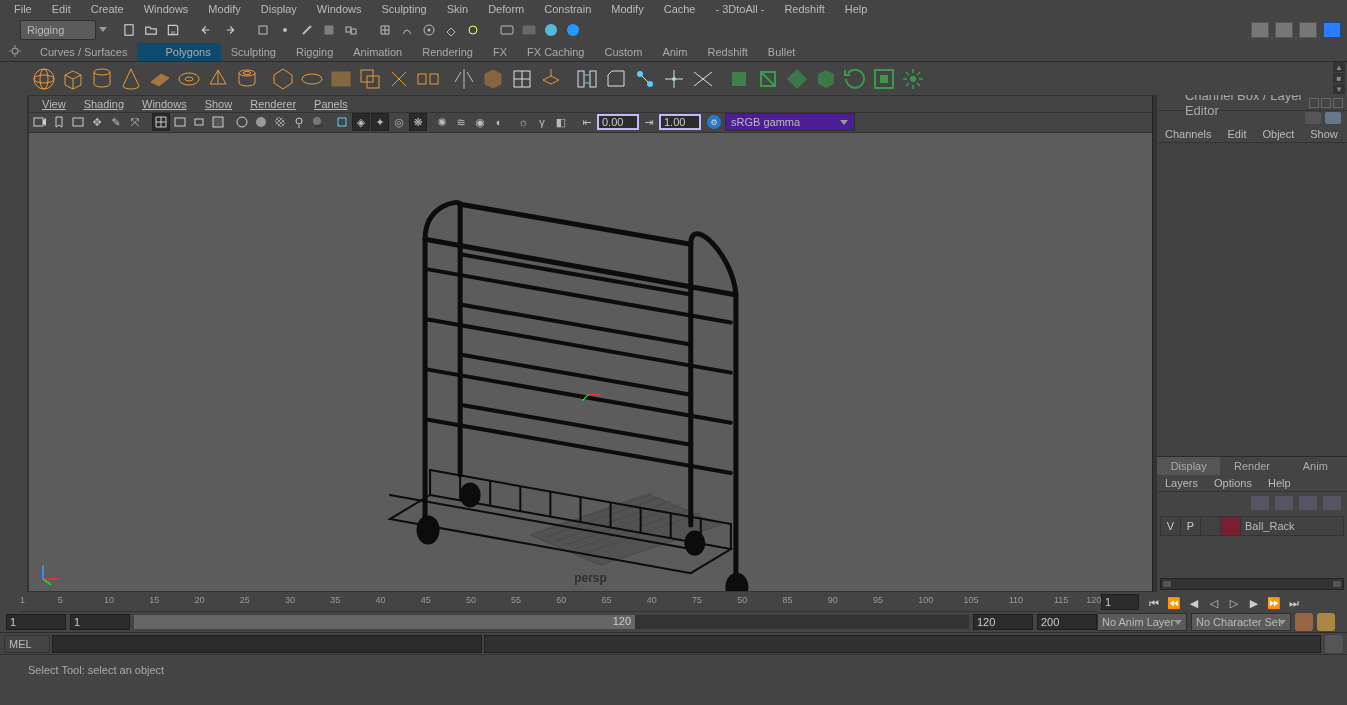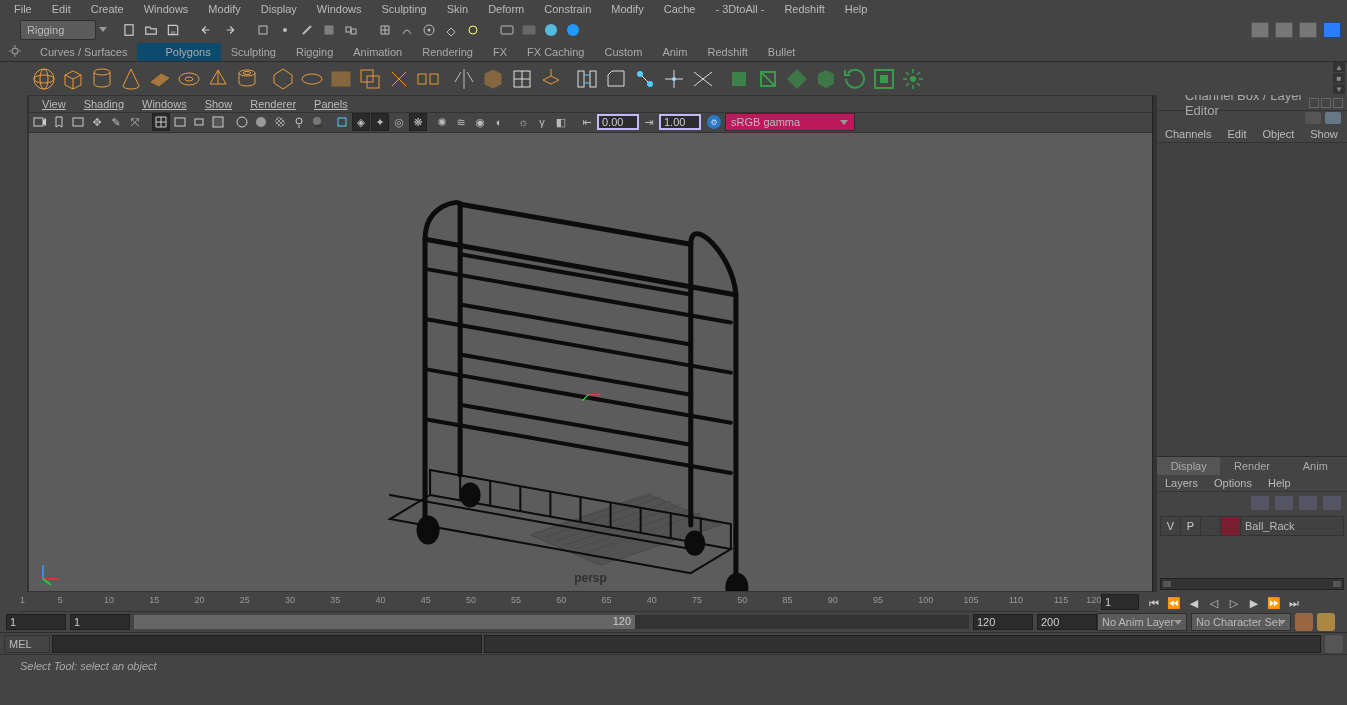--- a/index.html
+++ b/index.html
@@ -29,21 +29,21 @@
   .main-row { display:flex; height:497px; }
   .toolbox { width:28px; background:#444; display:flex; align-items:center; flex-direction:column; padding-top:4px; gap:6px; border-right:1px solid #333; }
   
   .view-wrap { flex:1; display:flex; flex-direction:column; border:1px solid #333; border-right:1px solid #222; }
   .panel-menubar { display:flex; height:18px; background:#444; border-bottom:1px solid #333; padding-left:4px; }
   .panel-menubar .mi { padding:2px 9px;text-decoration:underline; }
   .panel-toolbar { display:flex; align-items:center; height:22px; background:#444; border-bottom:1px solid #333; padding-left:2px; gap:1px; }
   .panel-toolbar .ptb { width:18px; height:18px; display:flex; align-items:center; justify-content:center; color:#bbb; }
   .panel-toolbar .ptb.on { background:#2a2a2a; border:1px solid #222; }
   .panel-toolbar .inp { width:42px; height:16px; background:#2b2b2b; color:#ccc; border:2px solid #c4b5fd; padding:0 3px; }
-  .panel-toolbar .sel { width:130px; height:18px; background:#be185d; border:1px solid #2e2e2e; padding:8px 5px; display:flex; align-items:center; position:relative; }
+  .panel-toolbar .sel { width:130px; height:18px; background:#4c1d95; border:1px solid #2e2e2e; padding:8px 5px; display:flex; align-items:center; position:relative; }
   .panel-toolbar .sel::after { content:""; position:absolute; right:6px; top:6px; width:0;height:0; border-left:4px solid transparent;border-right:4px solid transparent;border-top:5px solid #999; }
   .panel-toolbar .gear-cir { width:14px; height:14px; border-radius:50%; background:#2a78c8; display:flex; align-items:center; justify-content:center; color:#cde; font-size:8px; margin-right:3px; }
   .viewport { flex:1; background:#5c5c5c; position:relative; }
   .viewport .camera-label { position:absolute; bottom:6px; left:50%; transform:translateX(-50%); font-weight:bold; color:#303030; font-size:12px; }
   .axis-gizmo { position:absolute; bottom:6px; left:8px; width:26px; height:26px; }
   .axis-gizmo line { stroke-width:1.6px; }
   
   .right-col { width:190px; display:flex; flex-direction:column; background:#444; }
   .cb-title-row { display:flex; align-items:center; height:16px; border-bottom:1px solid #333; padding:0 4px; justify-content:space-between; }
   .cb-title-row .small-txt { font-size:13px; color:#aaa; }
@@ -83,21 +83,21 @@
   .anim-row { display:flex; align-items:center; height:22px; gap:4px; padding-right:4px;}
   .anim-row .sel { width:90px; height:18px; background:#5b5b5b; border:1px solid #2e2e2e; padding:0 4px; display:flex; align-items:center; position:relative;}
   .anim-row .sel::after { content:""; position:absolute; right:4px; top:6px; width:0;height:0; border-left:4px solid transparent;border-right:4px solid transparent;border-top:5px solid #999;}
   .anim-row .ico { width:18px; height:18px; background:#555; border-radius:3px; }
   
   .cmd-row { display:flex; align-items:center; height:22px; border-top:1px solid #2e2e2e; gap:2px; padding:0 4px;}
   .cmd-row .mel { width:46px; height:18px; background:#444; border:1px solid #333; display:flex; align-items:center; padding:0 4px;}
   .cmd-row .cmd-inp { width:430px; height:18px; background:#2b2b2b; border:1px solid #1f1f1f;}
   .cmd-row .cmd-out { flex:1; height:18px; background:#313131; border:1px solid #1f1f1f;}
   .cmd-row .se { width:18px; height:18px; background:#555; margin-left:2px; border-radius:2px;}
-  .help-line { height:22px; display:flex; align-items:center; padding-left:20px; color:#aaa; border-top:1px solid #333;font-style:italic;}
+  .help-line { height:22px; display:flex; align-items:flex-end; padding-left:28px; color:#aaa; border-top:1px solid #333;}
   
   .shelf-pretabs { position:absolute; left:4px; top:44px; width:22px; height:50px; display:flex; flex-direction:column; align-items:center; gap:3px; }
   .shelf-pretabs .g { width:14px; height:14px; }
   .mid-sep { width:4px; background:#333; }
   .time-right-col { width:250px; display:flex; flex-direction:column; }
 </style>
 </head>
 <body>
 
 <div class="shelf-pretabs">

